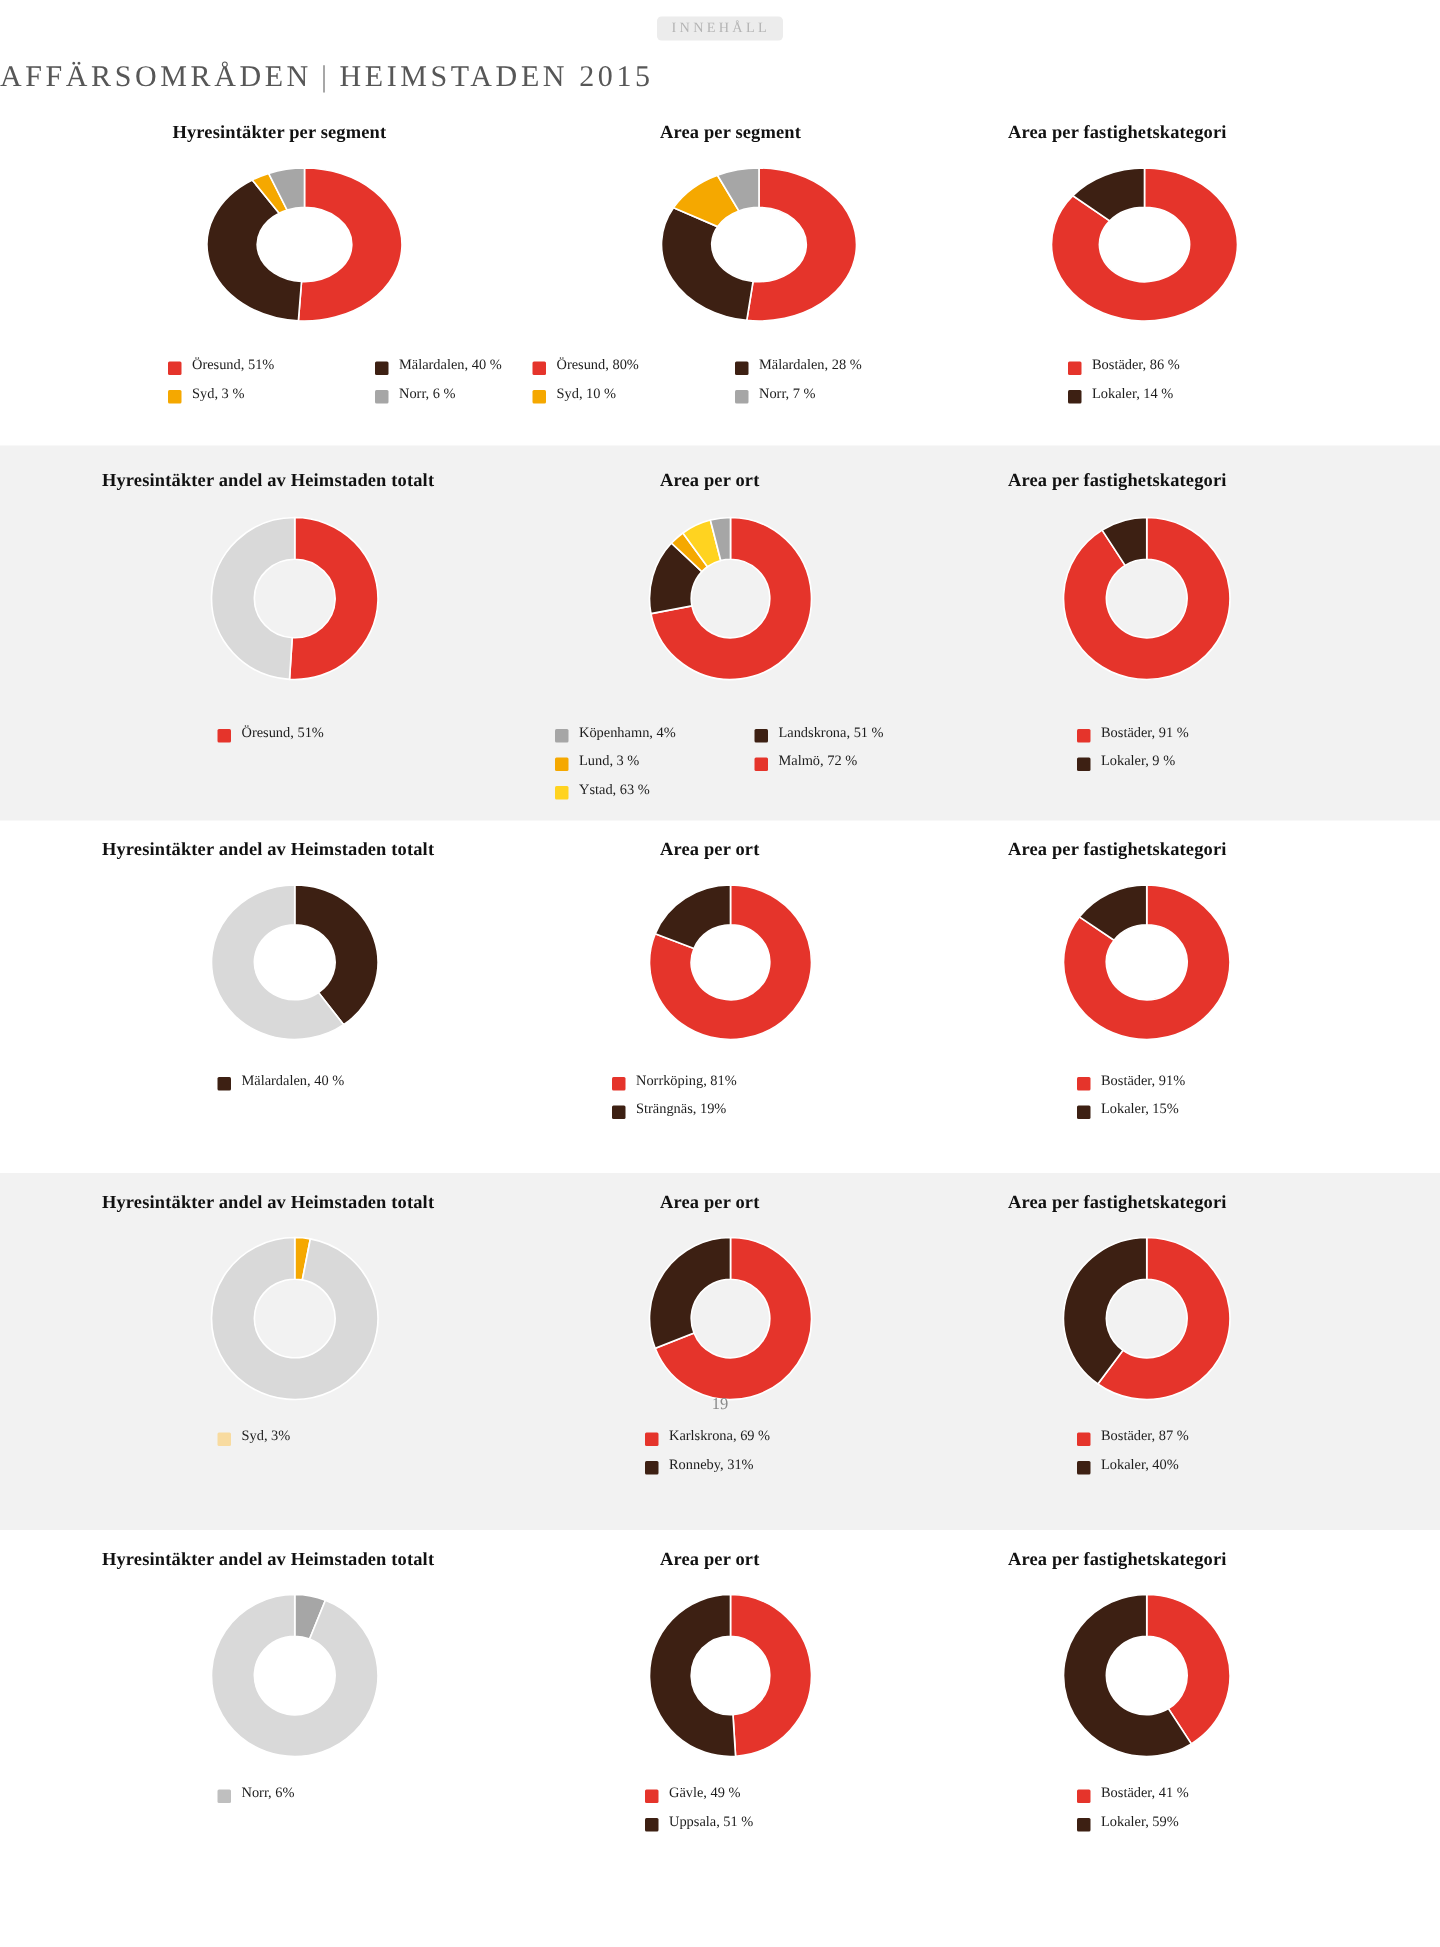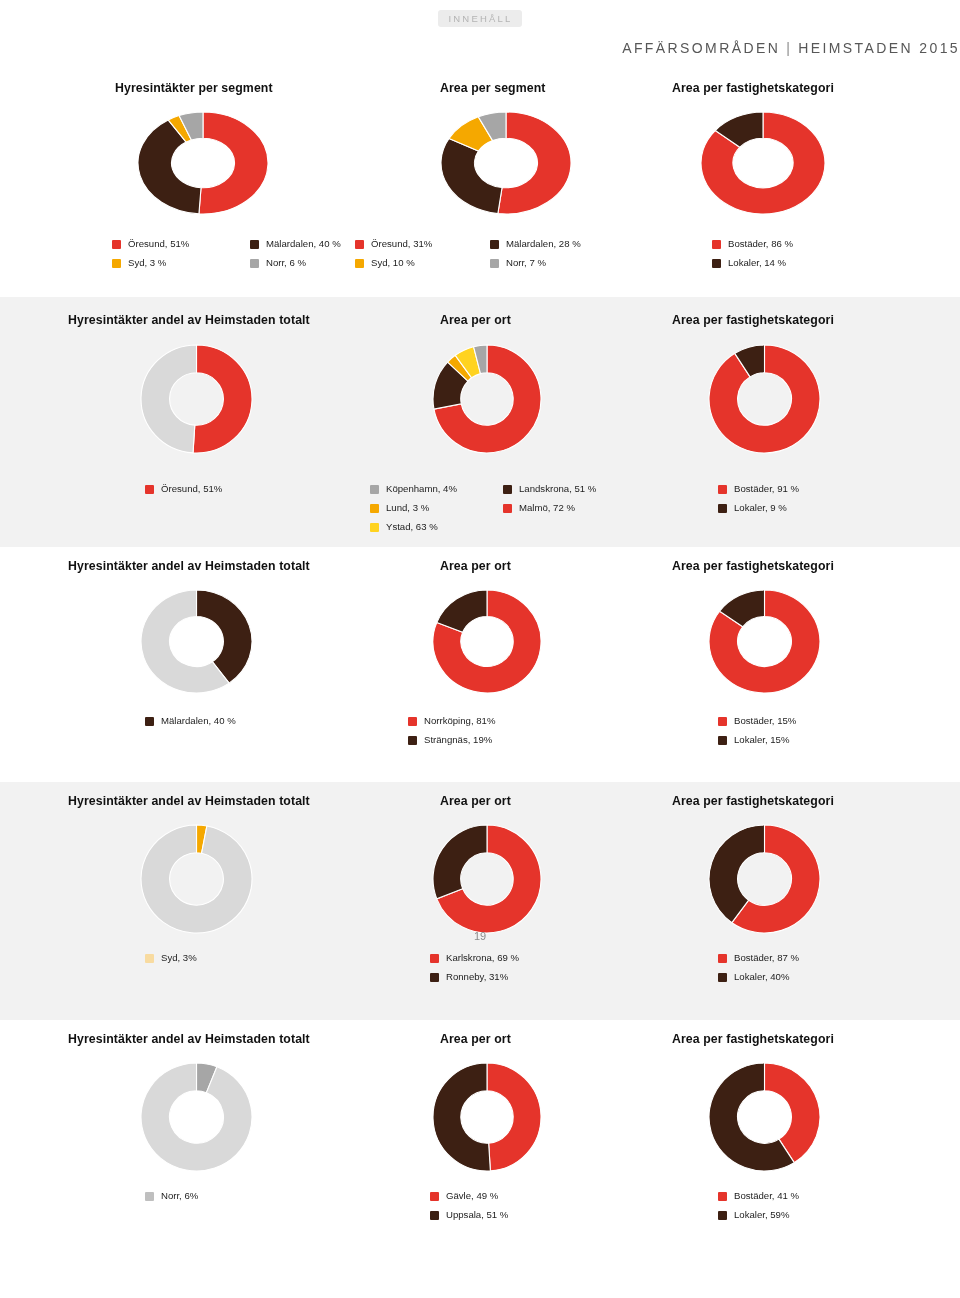--- a/index.html
+++ b/index.html
@@ -4,58 +4,58 @@
 <style>
   html,body{margin:0;padding:0;}
   body{
     width:960px;height:1298px;
     background:#ffffff;
     font-family:"Liberation Sans", sans-serif;
     color:#1a1a1a;
     -webkit-font-smoothing:antialiased;
     overflow:hidden;
   }
-  .page{position:relative;width:960px;height:956px;}
+  .page{position:relative;width:960px;height:956px;font-family:Liberation Serif, serif;}
 
   
   .kicker-wrap{text-align:center;padding-top:8px;}
   .kicker{
     display:inline-block;
     background:#ececec;
     color:#b4b4b4;
     font-size:9.5px;
     letter-spacing:2.2px;
     padding:3px 9px 3px 10px;
     border-radius:3px;
   }
   .doc-title{
-    text-align:right;
+    text-align:left;
     margin-top:13px;
-    font-size:14px;
+    font-size:20px;
     letter-spacing:2.4px;
     color:#575757;
     font-weight:400;
   }
   .doc-title .bar{color:#8d8d8d;padding:0 6px;}
 
   
   .section{position:relative;}
   .section.tint{background:#f2f2f2;}
   .ctitle{
     position:absolute;
     font-size:12.3px;
     font-weight:bold;
     color:#111111;
     white-space:nowrap;
     letter-spacing:0.1px;
   }
   .chartbox{position:absolute;}
   .legcol{position:absolute;}
   .legitem{
-    display:flex;align-items:flex-start;
+    display:flex;align-items:flex-end;
     margin-bottom:7px;
     white-space:nowrap;
   }
   .sw{
     width:9px;height:9px;flex:0 0 9px;
     margin-top:2px;margin-right:7px;
     border-radius:1px;
   }
   .lbl{font-size:9.6px;color:#1d1d1d;line-height:12px;}
 
@@ -123,21 +123,21 @@
             <span class="lbl">Mälardalen, 40 %</span>
           </div>
           <div class="legitem">
             <span class="sw" style="background: rgb(166, 166, 166);"></span>
             <span class="lbl">Norr, 6 %</span>
           </div>
         </div>
         <div class="legcol" style="left: 355px; top: 163px;">
           <div class="legitem">
             <span class="sw" style="background: rgb(229, 52, 43);"></span>
-            <span class="lbl">Öresund, 31%</span>
+            <span class="lbl">Öresund, 80%</span>
           </div>
           <div class="legitem">
             <span class="sw" style="background: rgb(245, 168, 0);"></span>
             <span class="lbl">Syd, 10 %</span>
           </div>
         </div>
         <div class="legcol" style="left: 490px; top: 163px;">
           <div class="legitem">
             <span class="sw" style="background: rgb(61, 32, 19);"></span>
             <span class="lbl">Mälardalen, 28 %</span>
@@ -258,21 +258,21 @@
             <span class="lbl">Norrköping, 81%</span>
           </div>
           <div class="legitem">
             <span class="sw" style="background: rgb(61, 32, 19);"></span>
             <span class="lbl">Strängnäs, 19%</span>
           </div>
         </div>
         <div class="legcol" style="left: 718px; top: 168px;">
           <div class="legitem">
             <span class="sw" style="background: rgb(229, 52, 43);"></span>
-            <span class="lbl">Bostäder, 15%</span>
+            <span class="lbl">Bostäder, 91%</span>
           </div>
           <div class="legitem">
             <span class="sw" style="background: rgb(61, 32, 19);"></span>
             <span class="lbl">Lokaler, 15%</span>
           </div>
         </div>
       </div>
       <div class="section tint" style="position: absolute; left: 0px; right: 0px; top: 782px; height: 238px;">
         <div class="ctitle" style="left: 68px; top: 12px;">Hyresintäkter andel av Heimstaden totalt</div>
         <div class="ctitle" style="left: 440px; top: 12px;">Area per ort</div>

